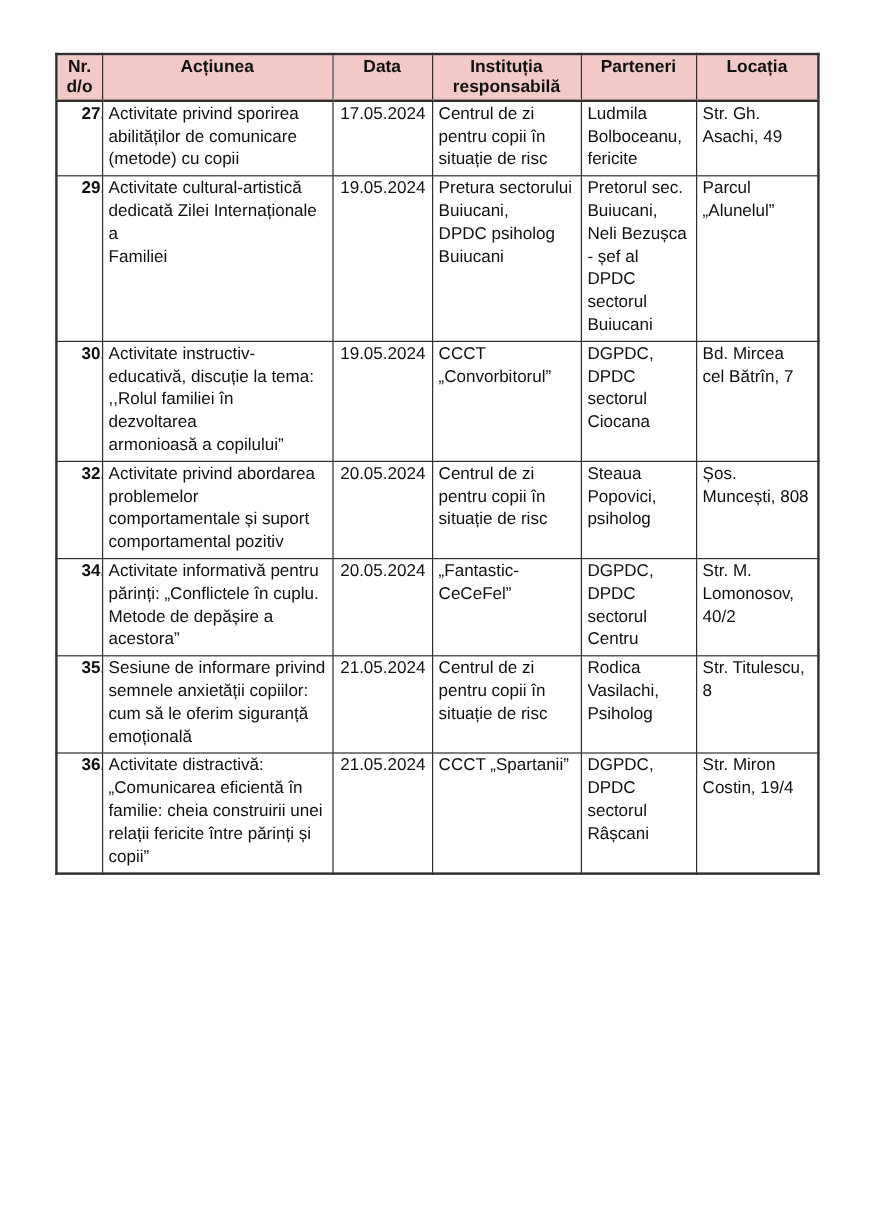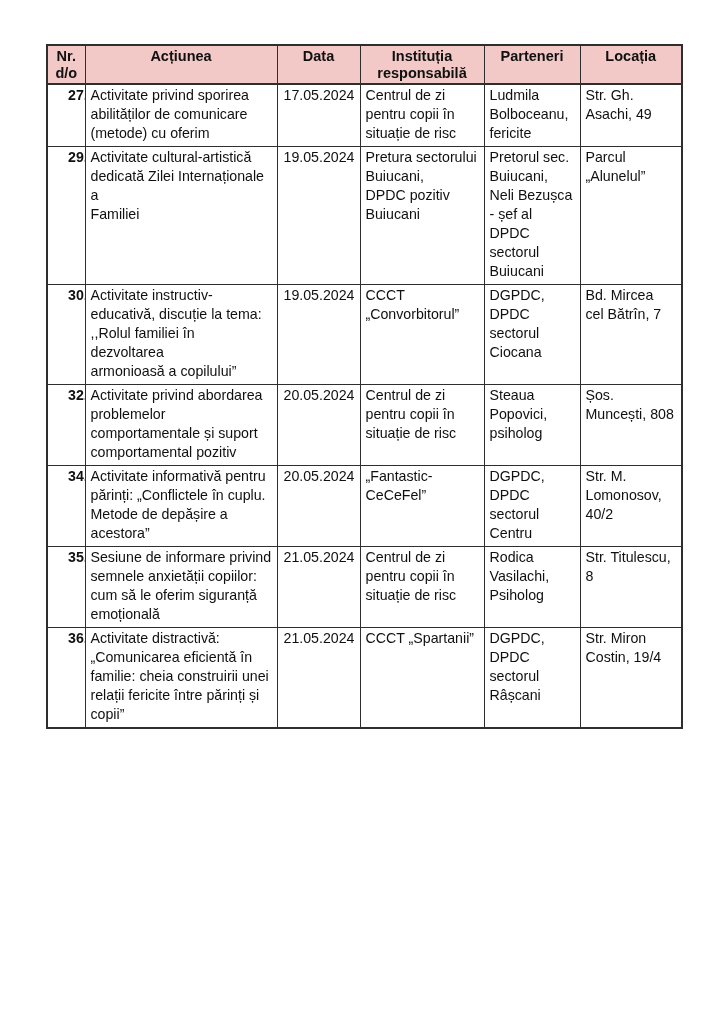--- a/index.html
+++ b/index.html
@@ -78,40 +78,40 @@
 responsabilă</th>
           <th>Parteneri</th>
           <th>Locația</th>
         </tr>
     </thead>
     <tbody>
         <tr>
           <td class="col-nr">27.</td>
           <td class="col-actiunea">Activitate privind sporirea
 abilităților de comunicare
-(metode) cu oferim</td>
+(metode) cu copii</td>
           <td class="col-data">17.05.2024</td>
           <td class="col-institutia">Centrul de zi
 pentru copii în
 situație de risc</td>
           <td class="col-parteneri">Ludmila
 Bolboceanu,
 fericite</td>
           <td class="col-locatia">Str. Gh.
 Asachi, 49</td>
         </tr>
         <tr>
           <td class="col-nr">29.</td>
           <td class="col-actiunea">Activitate cultural-artistică
 dedicată Zilei Internaționale a
 Familiei</td>
           <td class="col-data">19.05.2024</td>
           <td class="col-institutia">Pretura sectorului
 Buiucani,
-DPDC pozitiv
+DPDC psiholog
 Buiucani</td>
           <td class="col-parteneri">Pretorul sec.
 Buiucani,
 Neli Bezușca
 - șef al
 DPDC
 sectorul
 Buiucani</td>
           <td class="col-locatia">Parcul
 „Alunelul”</td>

